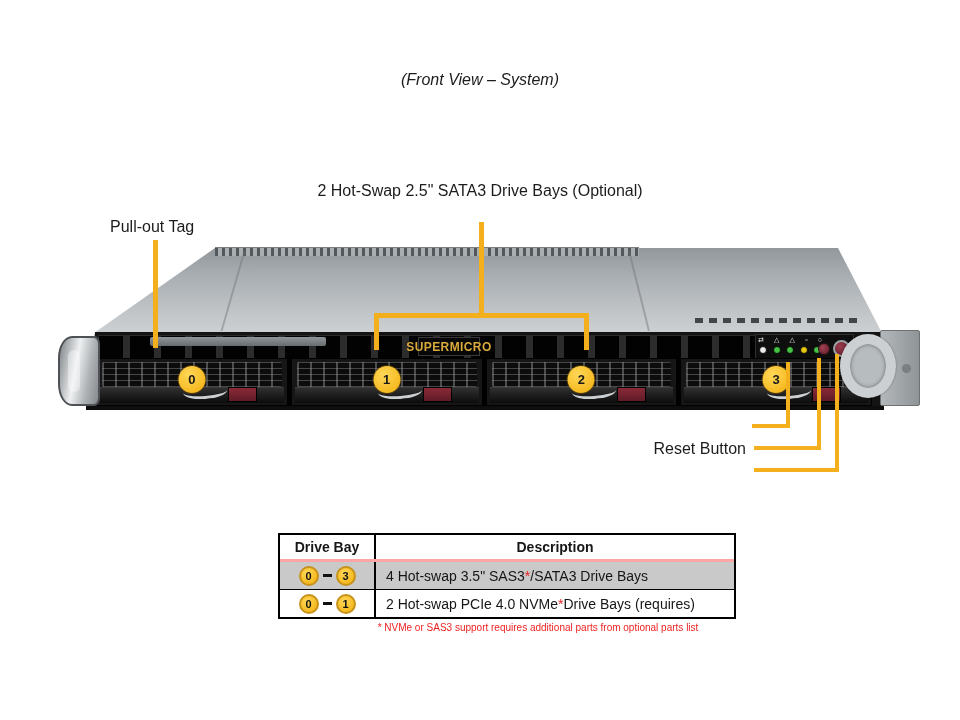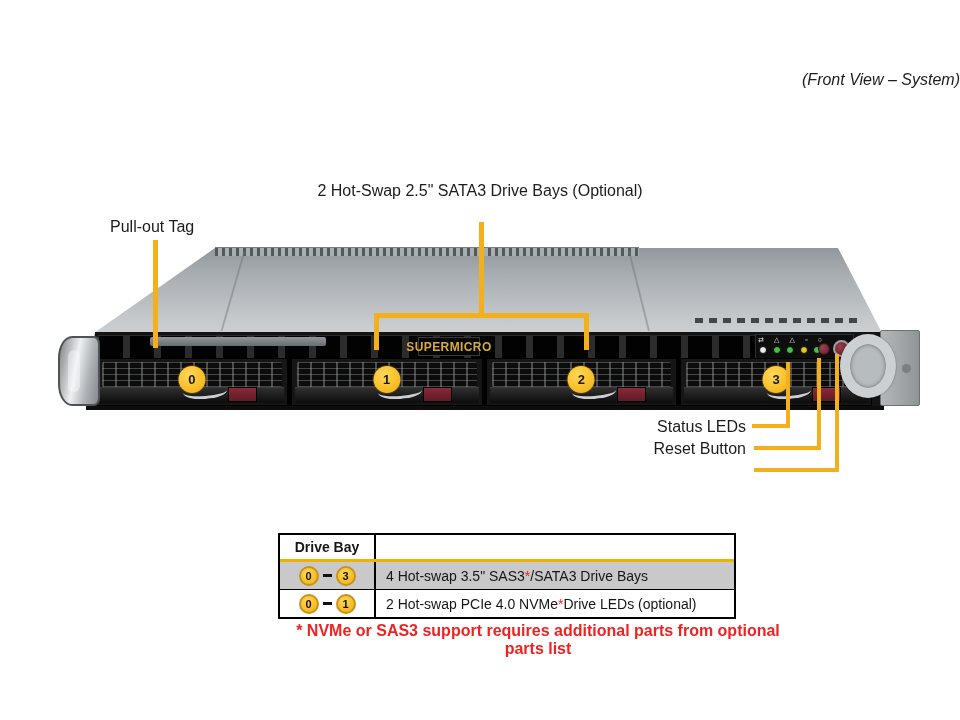--- a/index.html
+++ b/index.html
@@ -1,20 +1,20 @@
 <!DOCTYPE html>
 <html><head>
 <meta charset="utf-8">
 <style>
   html,body{margin:0;padding:0;background:#ffffff;}
   .canvas{position:relative;width:960px;height:720px;background:#ffffff;overflow:hidden;
           font-family:"Liberation Sans", sans-serif;color:#161616;}
 
   
-  .fig-title{position:absolute;left:0;top:71px;width:960px;text-align:right;
+  .fig-title{position:absolute;left:0;top:71px;width:960px;text-align:center;
              font-size:16px;font-style:italic;color:#1c1c1c;}
   .center-label{position:absolute;left:0;top:180px;width:960px;text-align:center;
                 font-size:16px;line-height:21px;color:#1c1c1c;}
   .pullout-label{position:absolute;left:110px;top:218px;font-size:16px;color:#1c1c1c;text-align:center;}
   .right-label{position:absolute;left:550px;width:196px;text-align:right;font-size:16px;color:#1c1c1c;}
   .lbl-status{top:418px;} .lbl-reset{top:440px;} .lbl-power{top:462px;}
 
   
   .cline{position:absolute;background:#F3B01C;z-index:40;}
   .ln-pullout{left:153px;top:240px;width:5px;height:108px;}
@@ -95,35 +95,35 @@
        background:linear-gradient(90deg,#b4b8bb,#8f9497);border:1px solid #6d7275;border-radius:2px;}
   .ear-right-hole{position:absolute;right:8px;top:33px;width:9px;height:9px;border-radius:50%;background:#7a7f82;}
   .ear-right-ring{position:absolute;left:840px;top:334px;width:56px;height:64px;z-index:8;
        border-radius:50%;border:10px solid #ccd0d3;box-sizing:border-box;background:#b7bcbf;
        box-shadow:inset 0 0 4px rgba(0,0,0,0.45),0 0 2px rgba(0,0,0,0.4);}
 
   
   .spec-table{position:absolute;left:278px;top:533px;width:454px;border:2px solid #000;
        background:#fff;z-index:20;font-size:14px;}
   .t-row{display:grid;grid-template-columns:96px 1fr;}
-  .t-head{height:24px;border-bottom:3px solid #eab308;font-weight:bold;}
+  .t-head{height:24px;border-bottom:3px solid #fca5a5;font-weight:bold;}
   .t-r1{height:27px;background:#c9c9c9;border-bottom:1px solid #000;}
   .t-r2{height:27px;background:#ffffff;}
   .t-cell{display:flex;align-items:center;}
   .c1{justify-content:center;border-right:2px solid #000;}
   .t-head .t-cell{justify-content:center;}
   .desc{padding-left:10px;}
   .tbadge{width:20px;height:20px;border-radius:50%;box-sizing:border-box;
        background:radial-gradient(circle at 38% 32%,#ffd757,#f2ae0b);border:2px solid #c8921a;
        color:#111;font-size:11px;font-weight:bold;display:flex;align-items:center;justify-content:center;}
   .dash{width:9px;height:3px;background:#111;margin:0 4px;}
   .red{color:#ee2222;}
 
   .footnote{position:absolute;left:278px;top:622px;width:520px;text-align:center;
-       font-size:16px;color:#ee2222;z-index:20;font-weight:bold;}
+       font-size:10px;color:#ee2222;z-index:20;}
 </style>
 </head>
 <body>
 
 <div class="canvas">
 
   <div class="fig-title">(Front View – System)</div>
 
   <div class="center-label">
     <div>2 Hot-Swap 2.5" SATA3 Drive Bays (Optional)</div>
@@ -209,26 +209,26 @@
   <div class="cline ln-center-h"></div>
   <div class="cline ln-center-dl"></div>
   <div class="cline ln-center-dr"></div>
   <div class="cline ln-status-v"></div>
   <div class="cline ln-status-h"></div>
   <div class="cline ln-reset-v"></div>
   <div class="cline ln-reset-h"></div>
   <div class="cline ln-power-v"></div>
   <div class="cline ln-power-h"></div>
 
-  <div class="right-label lbl-status">Status LEDs</div>
   <div class="right-label lbl-reset">Reset Button</div>
 
   <div class="spec-table">
     <div class="t-row t-head">
       <div class="t-cell c1">Drive Bay</div>
+      <div class="t-cell">Description</div>
     </div>
     <div class="t-row t-r1">
       <div class="t-cell c1">
         <span class="tbadge">0</span>
         <span class="dash"></span>
         <span class="tbadge">3</span>
       </div>
       <div class="t-cell desc">
         <span>4 Hot-swap 3.5" SAS3</span>
           <span class="red">*</span>
@@ -237,20 +237,20 @@
     </div>
     <div class="t-row t-r2">
       <div class="t-cell c1">
         <span class="tbadge">0</span>
         <span class="dash"></span>
         <span class="tbadge">1</span>
       </div>
       <div class="t-cell desc">
         <span>2 Hot-swap PCIe 4.0 NVMe</span>
           <span class="red">*</span>
-          <span> Drive LEDs (optional)</span>
+          <span> Drive Bays (requires)</span>
       </div>
     </div>
   </div>
 
   <div class="footnote">* NVMe or SAS3 support requires additional parts from optional parts list</div>
 
 </div>
 
 </body></html>

